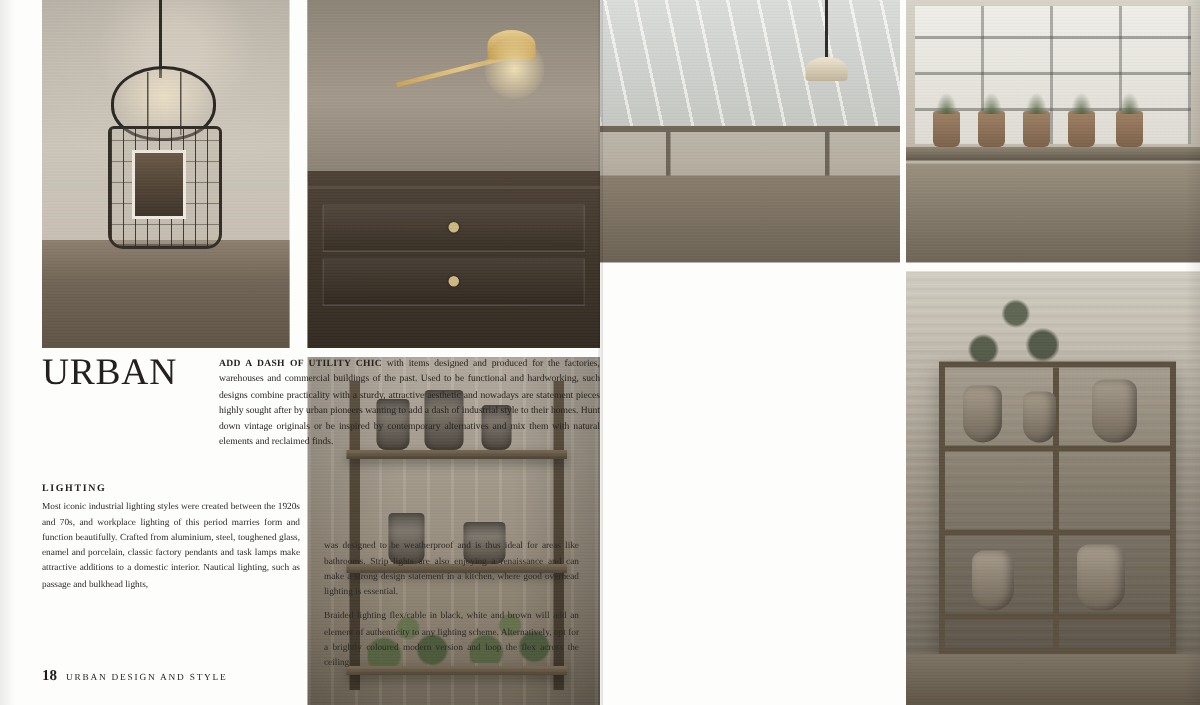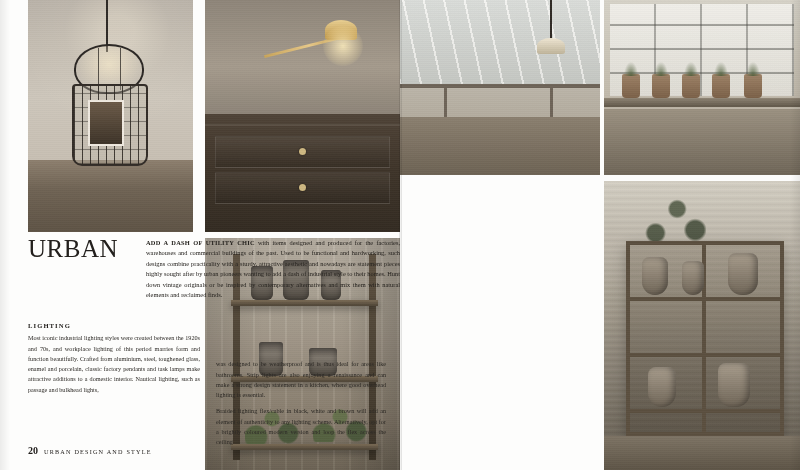--- a/index.html
+++ b/index.html
@@ -427,21 +427,21 @@
           </div>
           <div class="body-col" style="width:170px; padding-top:26px;">
             <p>was designed to be weatherproof and is thus ideal for areas like bathrooms. Strip lights are also enjoying a renaissance and can make a strong design statement in a kitchen, where good overhead lighting is essential.</p>
             <p>Braided lighting flex/cable in black, white and brown will add an element of authenticity to any lighting scheme. Alternatively, opt for a brightly coloured modern version and loop the flex across the ceiling</p>
           </div>
         </div>
       </div>
     </div>
 
     <div class="folio">
-      <span class="num">20</span>
+      <span class="num">18</span>
       <span class="bookname">URBAN DESIGN AND STYLE</span>
     </div>
 
     <div class="edge-left"></div>
   </div>
 
   <div class="page page-right">
 
     <div class="photo" id="photo-conservatory">
       <div class="glassroof"></div>

